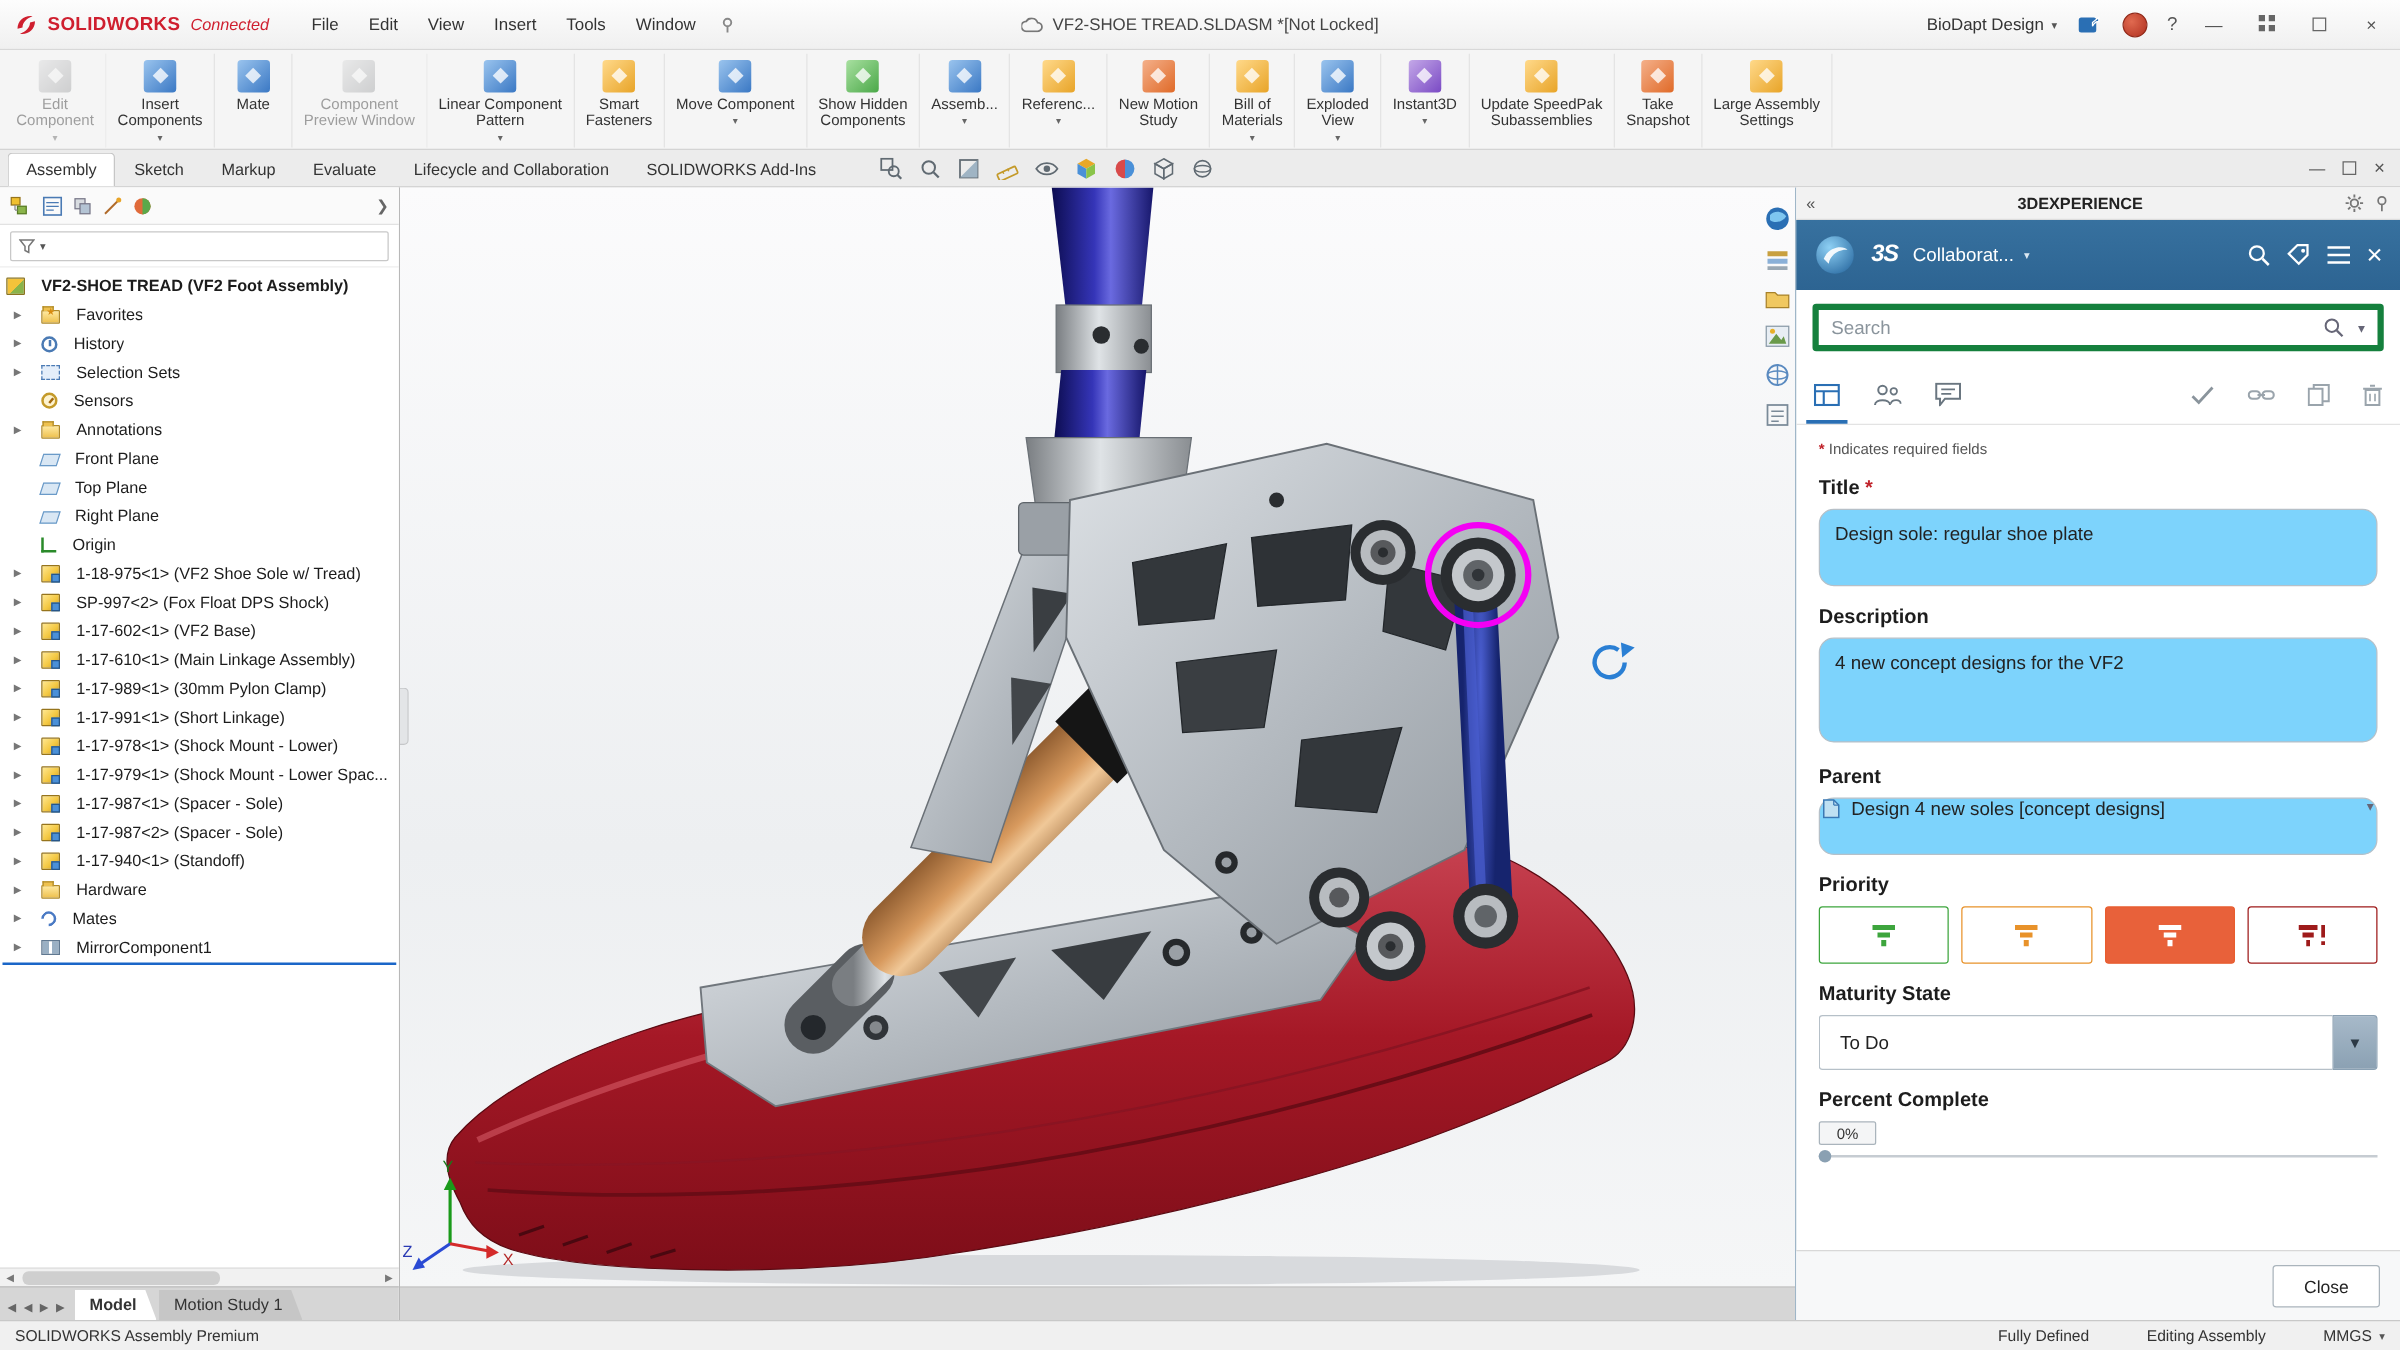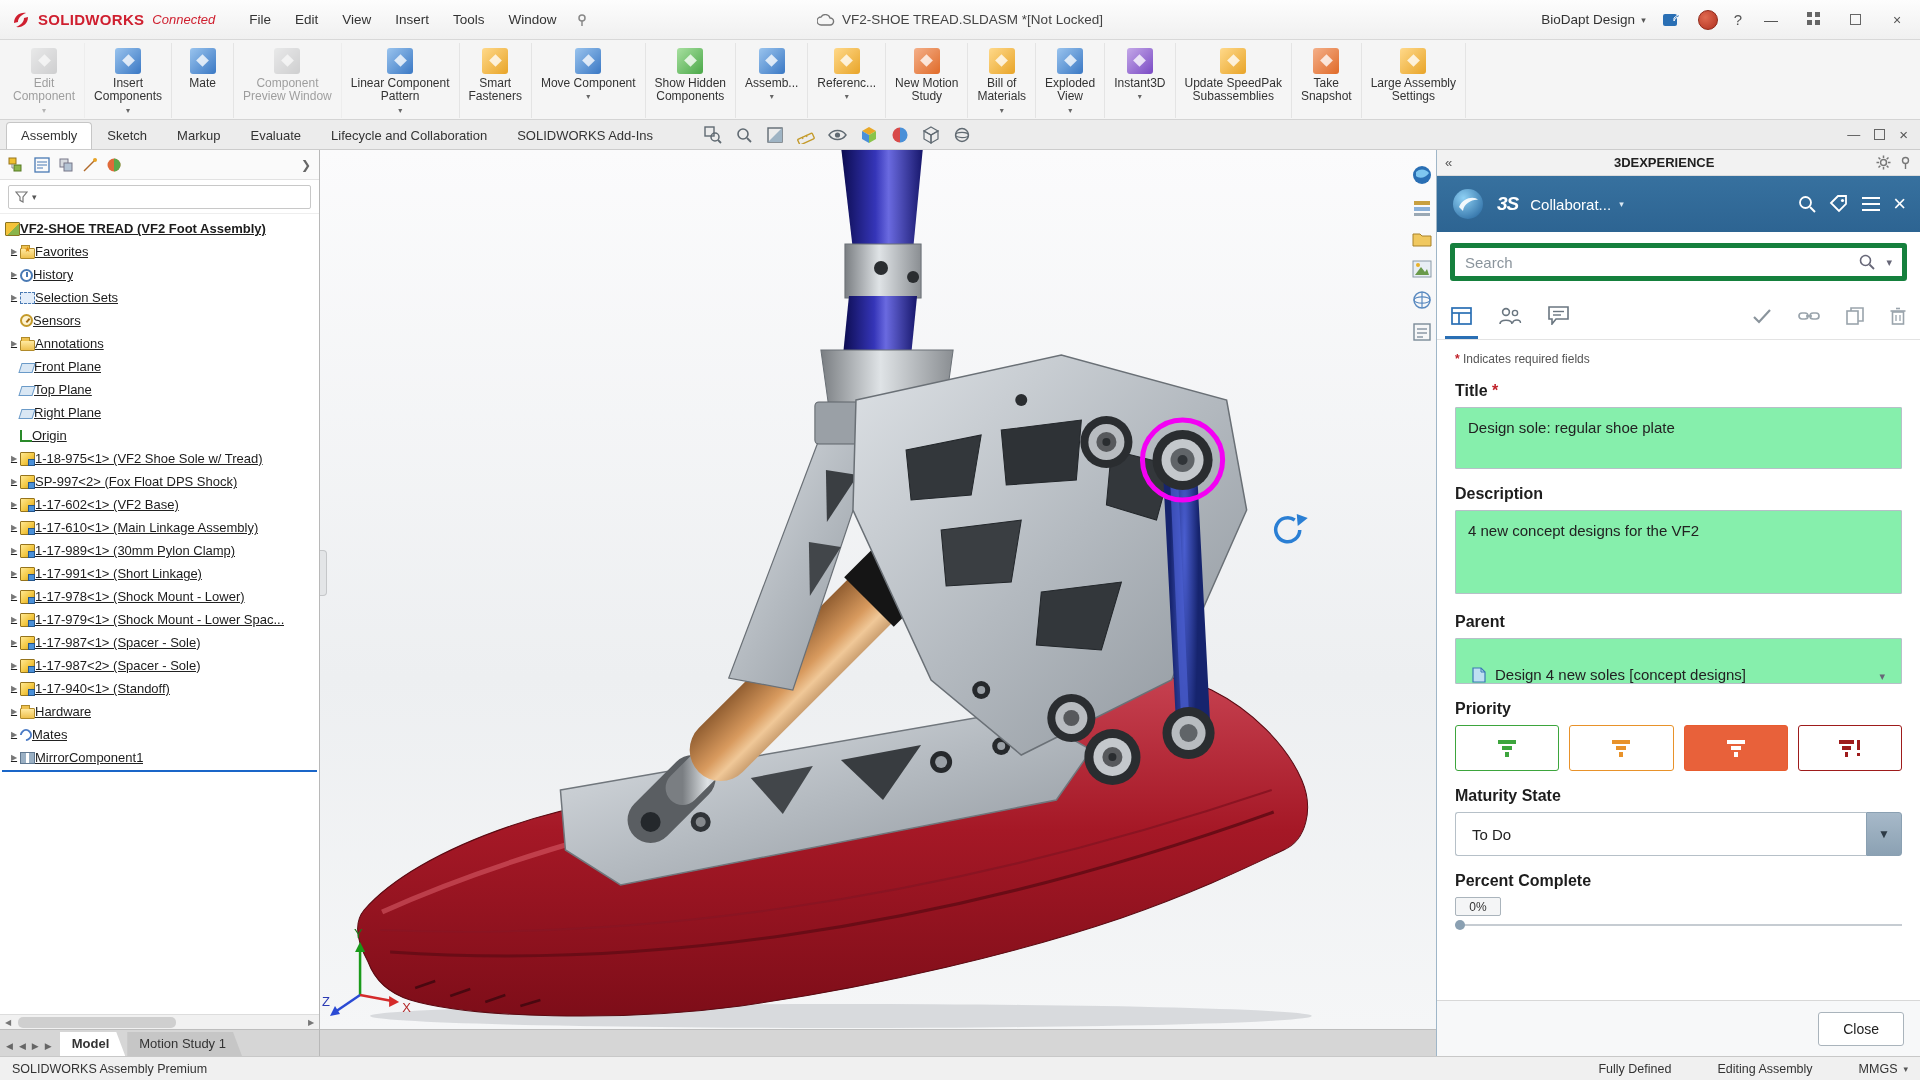--- a/index.html
+++ b/index.html
@@ -55,21 +55,21 @@
   .viewport { height: 879px; position: relative; background: linear-gradient(180deg,#fbfbfc 0%,#edeff1 60%,#f5f6f7 100%); overflow: hidden; }
   .right-panel { width: 484px; flex: none; border-left: 1px solid #9fb6c8; display: flex; flex-direction: column; background: #fff; }
 
   
   .lp-tabs { height: 30px; display: flex; align-items: center; gap: 8px; padding: 0 8px; border-bottom: 1px solid #e2e2e2; background: #fafafa; }
   .lp-tabs .grow { flex: 1; }
   .lp-chev { color: #666; font-size: 12px; }
   .lp-filter { padding: 5px 8px 4px; border-bottom: 1px solid #eee; }
   .lp-filter-box { height: 24px; border: 1px solid #c8c8c8; border-radius: 2px; display: flex; align-items: center; gap: 4px; padding: 0 6px; background: #fff; }
   .lp-tree { flex: 1; overflow: hidden; padding-top: 3px; }
-  .tree-row { height: 23px; display: flex; align-items: center; gap: 0; padding-left: 5px; white-space: nowrap; overflow: hidden; cursor: default; text-decoration: underline; }
+  .tree-row { height: 23px; display: flex; align-items: center; gap: 13px; padding-left: 5px; white-space: nowrap; overflow: hidden; cursor: default; }
   .tree-row.child { padding-left: 8px; }
   .tree-arrow { width: 12px; flex: none; font-size: 8px; color: #777; visibility: hidden; text-align: center; }
   .tree-arrow.on { visibility: visible; }
   .tree-label { font-size: 13px; color: #1c1c1c; overflow: hidden; text-overflow: clip; }
   .tree-insert-line { height: 2px; background: #1a66c8; margin: 1px 2px 0 2px; }
   .tic { width: 15px; height: 14px; flex: none; display: inline-block; position: relative; }
   .tic-root { background: linear-gradient(135deg,#f4c33a 0 55%,#8ab44a 55% 100%); border: 1px solid #8a7420; border-radius: 1px; }
   .tic-folder { background: linear-gradient(#ffe9a0,#eec14f); border: 1px solid #b08a2a; border-radius: 1px; height: 11px; margin-top: 3px; }
   .tic-folder::before { content: ""; position: absolute; top: -4px; left: 0; width: 7px; height: 3px; background: #eec14f; border: 1px solid #b08a2a; border-bottom: none; }
   .is-star::after { content: "★"; position: absolute; top: -4px; left: 3px; font-size: 8px; color: #d88a10; }
@@ -118,24 +118,24 @@
   .rp-search-box input::placeholder { color: #8a949c; }
   .rp-tabs { height: 48px; border-bottom: 1px solid #e3e3e3; display: flex; align-items: stretch; padding: 0 14px; gap: 26px; }
   .rp-tab { display: flex; align-items: center; position: relative; cursor: pointer; }
   .rp-tab.active::after { content: ""; position: absolute; left: -6px; right: -6px; bottom: 0; height: 3px; background: #2a6fb4; }
   .rp-tabs .grow { flex: 1; }
   .rp-body { flex: 1; overflow: hidden; padding: 12px 18px 0; }
   .req-note { font-size: 12px; color: #555; }
   .req-star { color: #c0222a; font-weight: bold; }
   .fld-label { font-size: 16px; font-weight: bold; color: #1d1d1d; margin: 16px 0 7px; }
   .fld-label:first-of-type { margin-top: 12px; }
-  .value-box { border: 1px solid #b6c0c8; border-radius: 1px; font-size: 15px; color: #222; padding: 11px 12px; background: #86efac; }
+  .value-box { border: 1px solid #b6c0c8; border-radius: 12px; font-size: 15px; color: #222; padding: 11px 12px; background: #7dd3fc; }
   .vb-title { height: 62px; }
   .vb-desc { height: 84px; width: 100%; resize: none; font-family: "Liberation Sans", sans-serif; outline: none; }
-  .vb-select { height: 46px; display: flex; align-items: flex-end; gap: 9px; padding: 0 16px; cursor: pointer; }
+  .vb-select { height: 46px; display: flex; align-items: flex-start; gap: 9px; padding: 0 2px; cursor: pointer; }
   .vb-select .grow { flex: 1; }
   .chev { color: #667; font-size: 11px; }
   .prio-row { display: flex; gap: 10px; }
   .prio { flex: 1; height: 46px; border-radius: 3px; display: flex; align-items: center; justify-content: center; background: #fff; cursor: pointer; }
   .prio svg { display: block; }
   .prio-low { border: 1.5px solid #3da53d; color: #3da53d; }
   .prio-med { border: 1.5px solid #e8922a; color: #e8922a; }
   .prio-high { border: 1.5px solid #e85c2e; background: #e8613a; color: #fff; }
   .prio-urgent { border: 1.5px solid #9e1b1b; color: #9e1b1b; }
   .mat-row { display: flex; }

